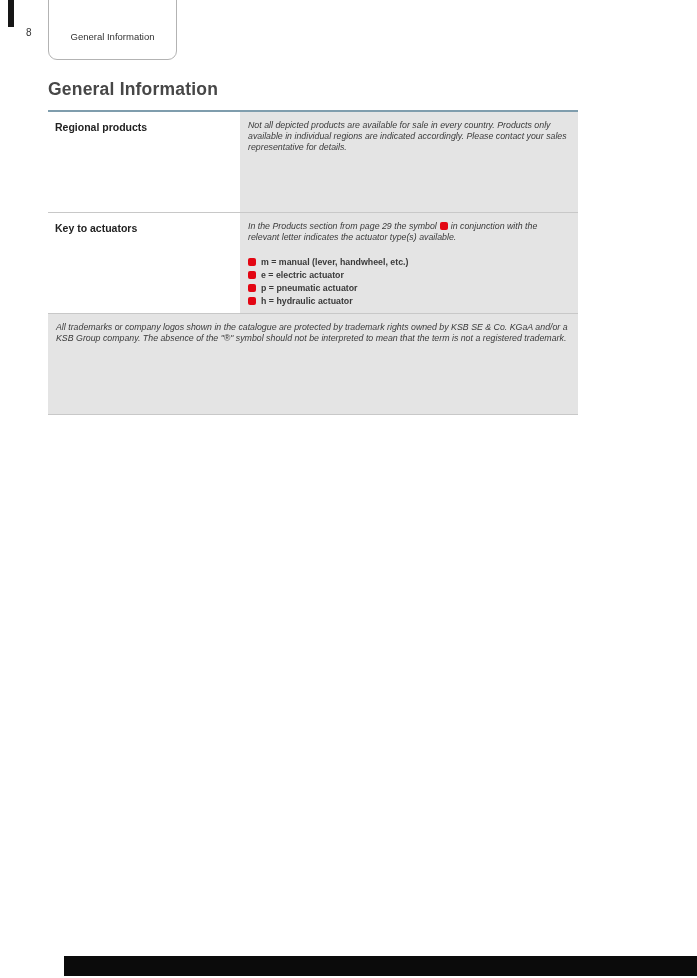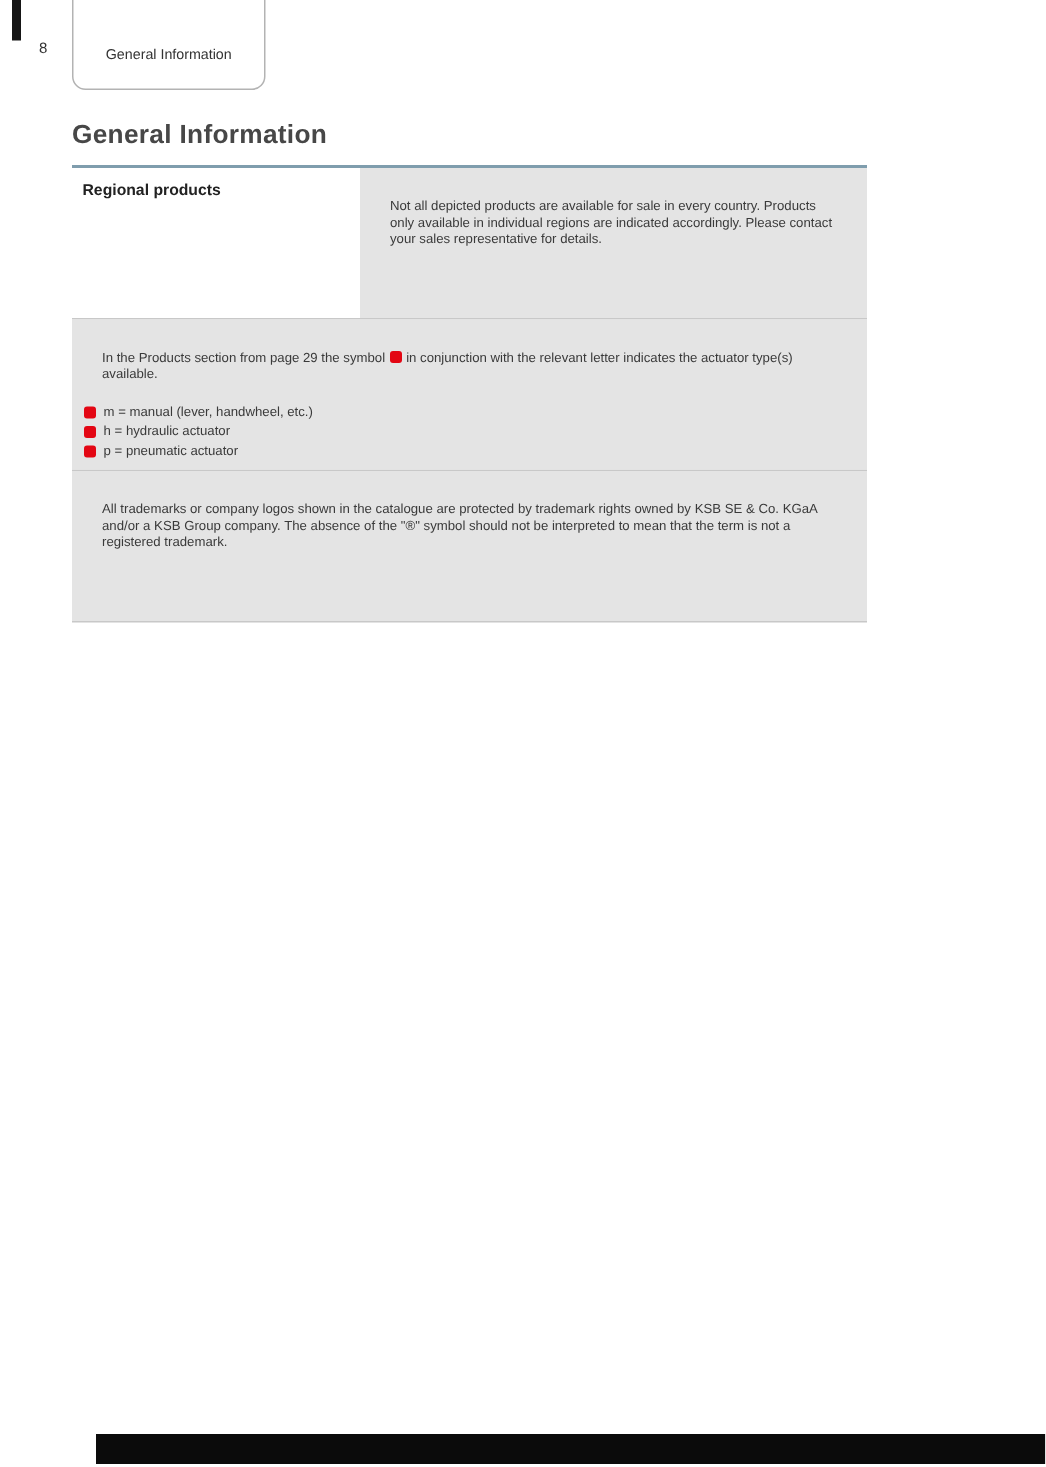--- a/index.html
+++ b/index.html
@@ -24,28 +24,28 @@
   .info-table { position:absolute; left:48px; top:110px; width:530px; border-top:2px solid #7f9dad; }
   .row { display:flex; height:101px; border-bottom:1px solid #c8c8c8; box-sizing:border-box; }
   .label-cell {
     width:192px; box-sizing:border-box; padding:9px 8px 0 7px;
     font-size:10.5px; font-weight:bold; color:#222222;
   }
   .content-cell {
     flex:1; background:#e4e4e4; box-sizing:border-box; padding:8px 10px 0 8px;
     font-size:8.8px; line-height:11px; color:#3a3a3a;
   }
-  .content-cell p { margin:12px; }
+  .content-cell p { margin:0;font-style:italic; }
   .red-square {
     display:inline-block; width:8px; height:8px; background:#e30613;
     border-radius:2px;
   }
   .inline-square { margin:0 3px; vertical-align:-1px; }
   .actuator-list { list-style:none; margin:14px 0 0 0; padding:0; }
-  .actuator-list li { display:flex; align-items:center; margin-bottom:2px; line-height:11px; }
+  .actuator-list li { display:flex; align-items:flex-start; margin-bottom:2px; line-height:11px;font-weight:bold; }
   .actuator-list .red-square { margin-right:5px; margin-top:1px; flex:none; }
   .bottom-bar { position:absolute; left:64px; top:956px; width:633px; height:20px; background:#0b0b0b; }
 </style>
 </head>
 <body>
 
 <div class="page">
 
   <div class="corner-mark"></div>
 
@@ -60,34 +60,39 @@
   <div class="info-table">
 
     <div class="row">
       <div class="label-cell">Regional products</div>
       <div class="content-cell">
         <p>Not all depicted products are available for sale in every country. Products only available in individual regions are indicated accordingly. Please contact your sales representative for details.</p>
       </div>
     </div>
 
     <div class="row">
+      <div class="label-cell">Key to actuators</div>
       <div class="content-cell">
         <p><span>In the Products section from page 29 the symbol</span><span class="red-square inline-square"></span><span>in conjunction with the relevant letter indicates the actuator type(s) available.</span></p>
         <ul class="actuator-list">
           <li>
               <span class="red-square"></span>
               <span>m = manual (lever, handwheel, etc.)</span>
             </li>
           <li>
               <span class="red-square"></span>
-              <span>h = hydraulic actuator</span>
+              <span>e = electric actuator</span>
             </li>
           <li>
               <span class="red-square"></span>
               <span>p = pneumatic actuator</span>
+            </li>
+          <li>
+              <span class="red-square"></span>
+              <span>h = hydraulic actuator</span>
             </li>
         </ul>
       </div>
     </div>
 
     <div class="row">
       <div class="content-cell">
         <p>All trademarks or company logos shown in the catalogue are protected by trademark rights owned by KSB SE &amp; Co. KGaA and/or a KSB Group company. The absence of the "®" symbol should not be interpreted to mean that the term is not a registered trademark.</p>
       </div>
     </div>

